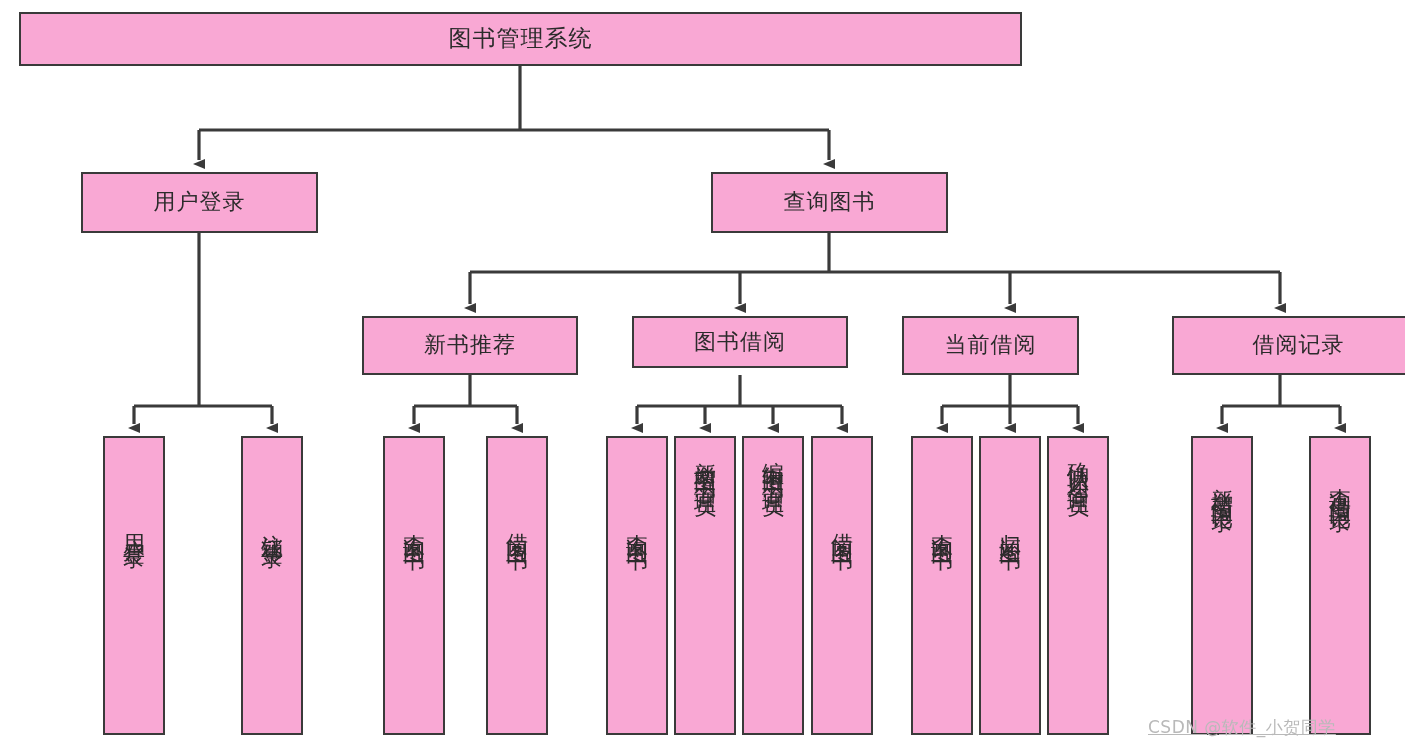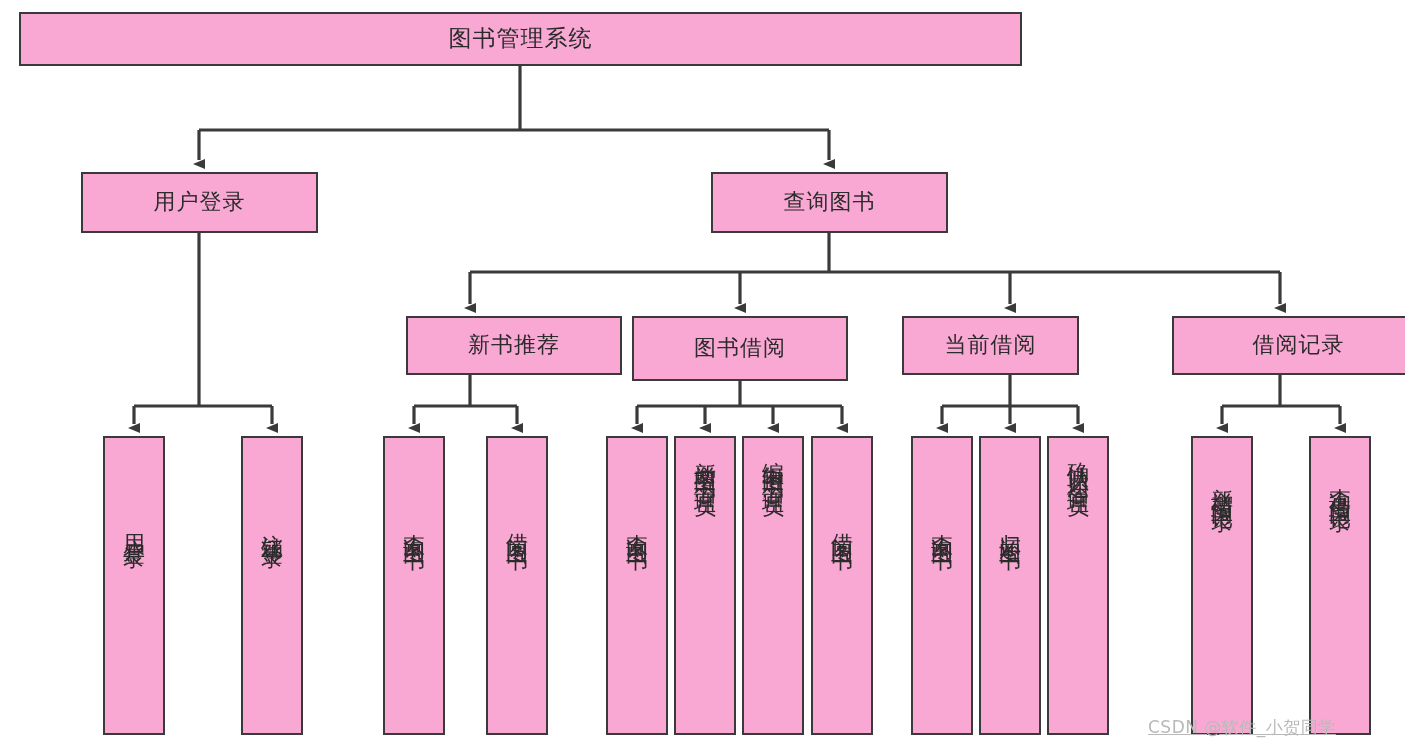--- a/index.html
+++ b/index.html
@@ -127,24 +127,24 @@
     <span class="label">图书管理系统</span>
   </div>
 
   <div class="node horiz" style="left:81px; top:172px; width:237px; height:61px;">
     <span class="label">用户登录</span>
   </div>
   <div class="node horiz" style="left:711px; top:172px; width:237px; height:61px;">
     <span class="label">查询图书</span>
   </div>
 
-  <div class="node horiz" style="left:362px; top:316px; width:216px; height:59px;margin-left:44px;">
+  <div class="node horiz" style="left:362px; top:316px; width:216px; height:59px;">
     <span class="label">新书推荐</span>
   </div>
-  <div class="node horiz" style="left:632px; top:316px; width:216px; height:65px;">
+  <div class="node horiz" style="left:632px; top:316px; width:216px; height:52px;">
     <span class="label">图书借阅</span>
   </div>
   <div class="node horiz" style="left:902px; top:316px; width:177px; height:59px;">
     <span class="label">当前借阅</span>
   </div>
   <div class="node horiz" style="left:1172px; top:316px; width:253px; height:59px;">
     <span class="label">借阅记录</span>
   </div>
 
   <div class="node vert" style="left:103px; top:436px; width:62px; height:299px; padding-top:78px;">

